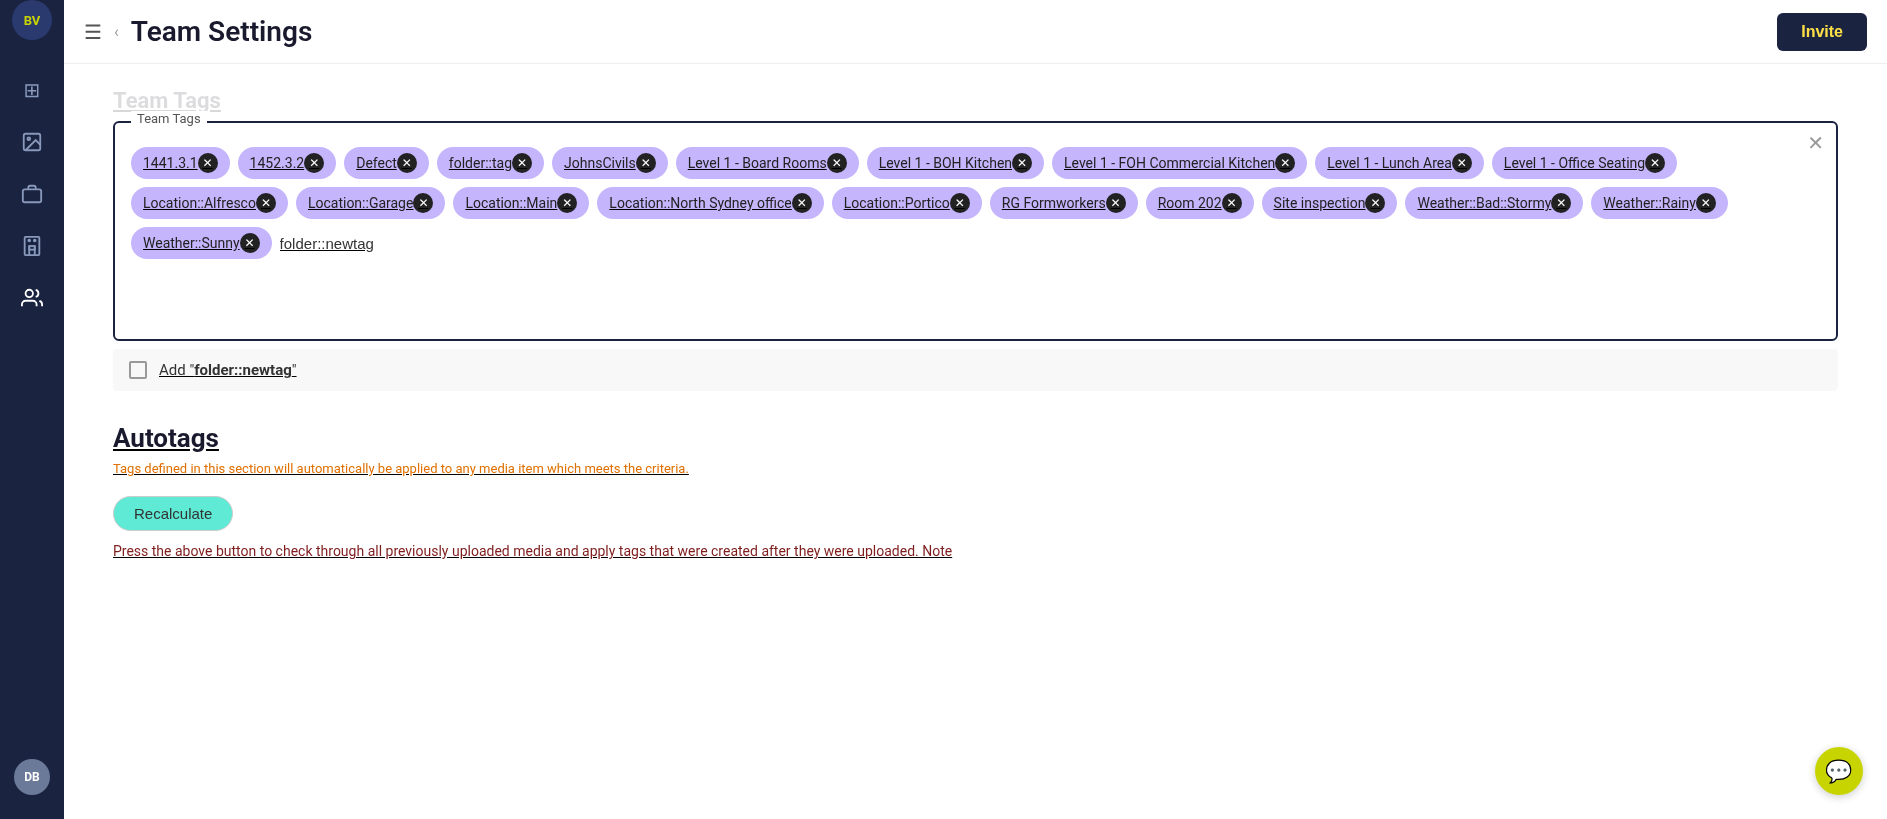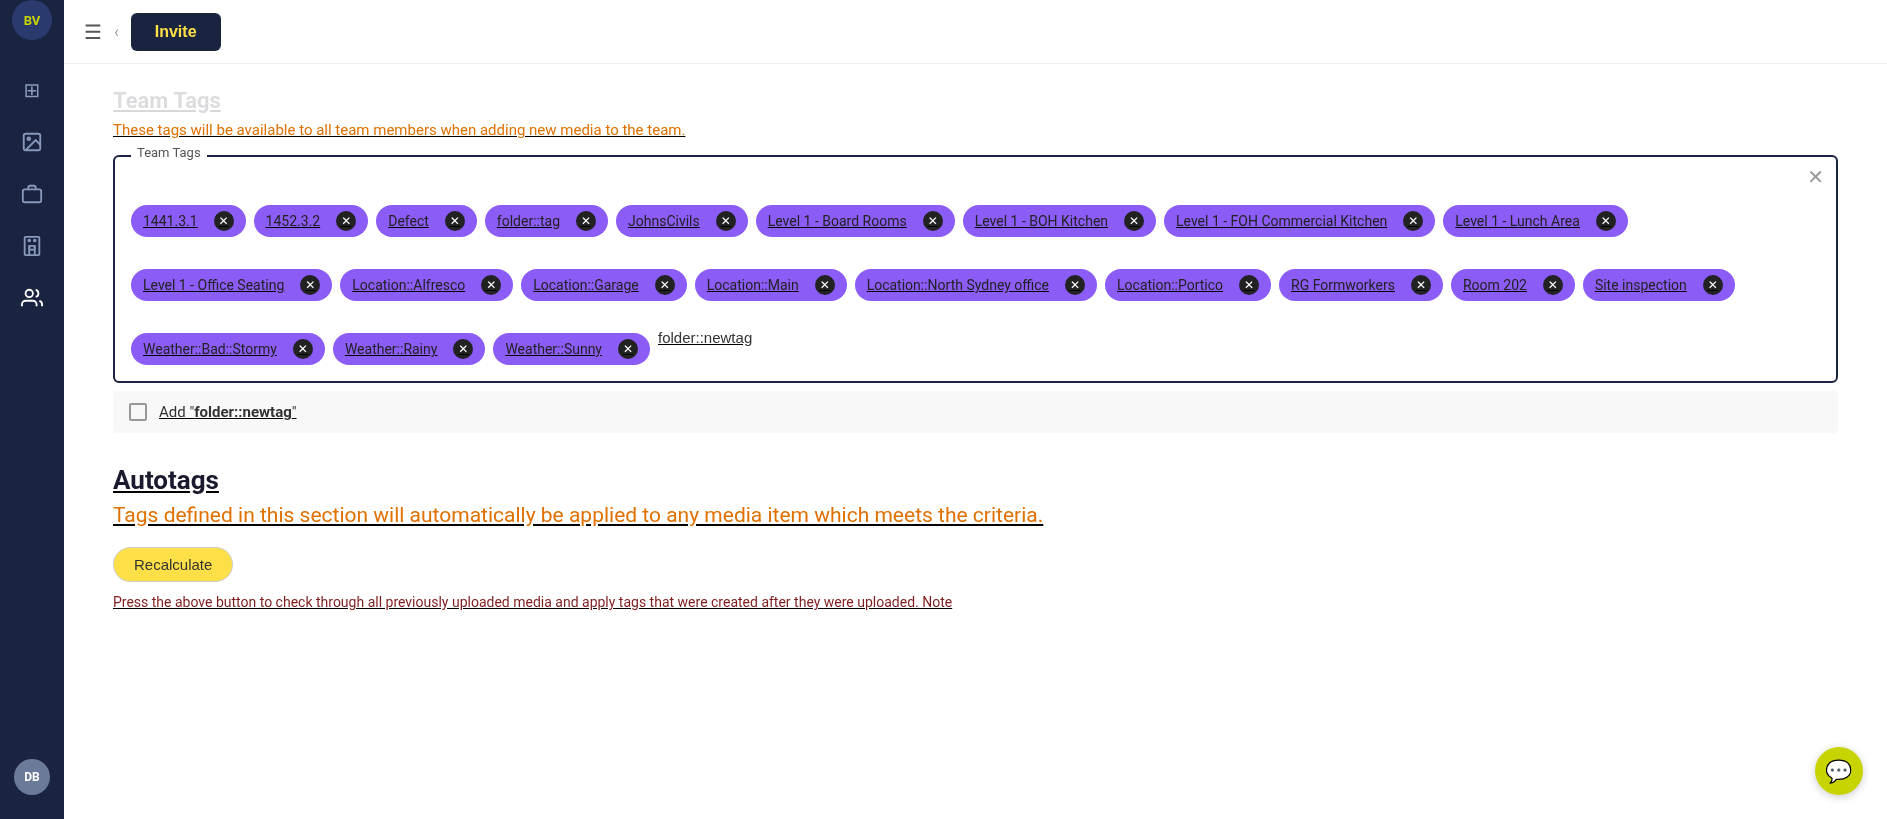--- a/index.html
+++ b/index.html
@@ -157,27 +157,26 @@
     }
     .tags-area {
       display: flex;
       flex-wrap: wrap;
       gap: 8px;
       padding-top: 8px;
     }
     .tag {
       display: inline-flex;
       align-items: center;
-      background: #8b5cf6;
+      background: #c4b5fd;
       border-radius: 20px;
       padding: 6px 12px;
       font-size: 14px;
       color: #222;
-      gap: 16px;
-      margin-top: 24px;
+      gap: 0;
     }
     .tag-remove {
       width: 20px;
       height: 20px;
       border-radius: 50%;
       background: #222;
       color: #fff;
       display: flex;
       align-items: center;
       justify-content: center;
@@ -231,25 +230,25 @@
 
     
     .section-title {
       font-size: 26px;
       font-weight: 700;
       color: #1a1a2e;
       margin: 32px 0 8px;
     }
     .section-desc {
       color: #e07000;
-      font-size: 21px;
+      font-size: 13px;
       margin-bottom: 20px;
     }
     .recalculate-btn {
-      background: #fde047;
+      background: #5eead4;
       border: 1.5px solid #ccc;
       border-radius: 20px;
       padding: 8px 20px;
       font-size: 15px;
       color: #333;
       cursor: pointer;
       font-weight: 500;
     }
     .section-note {
       color: #7f1d1d;
@@ -326,27 +325,27 @@
       <span>DB</span>
     </div>
   </div>
 </div>
 
 <div class="main">
 
   <div class="header">
     <span class="header-menu-btn">☰</span>
     <span class="header-back-btn">‹</span>
+    <span class="header-title">Team Settings</span>
     <button class="invite-btn">Invite</button>
   </div>
 
   <div class="content">
     
     <div class="page-subtitle">Team Tags</div>
-    <div class="description">These tags will be available to all team members when adding new media to the team.</div>
 
     
     <div class="team-tags-container">
       <span class="team-tags-legend">Team Tags</span>
       <div class="tags-area" id="tags-area">
 
       <div class="tag">
             <span>1441.3.1</span>
             <span class="tag-remove">✕</span>
           </div>

